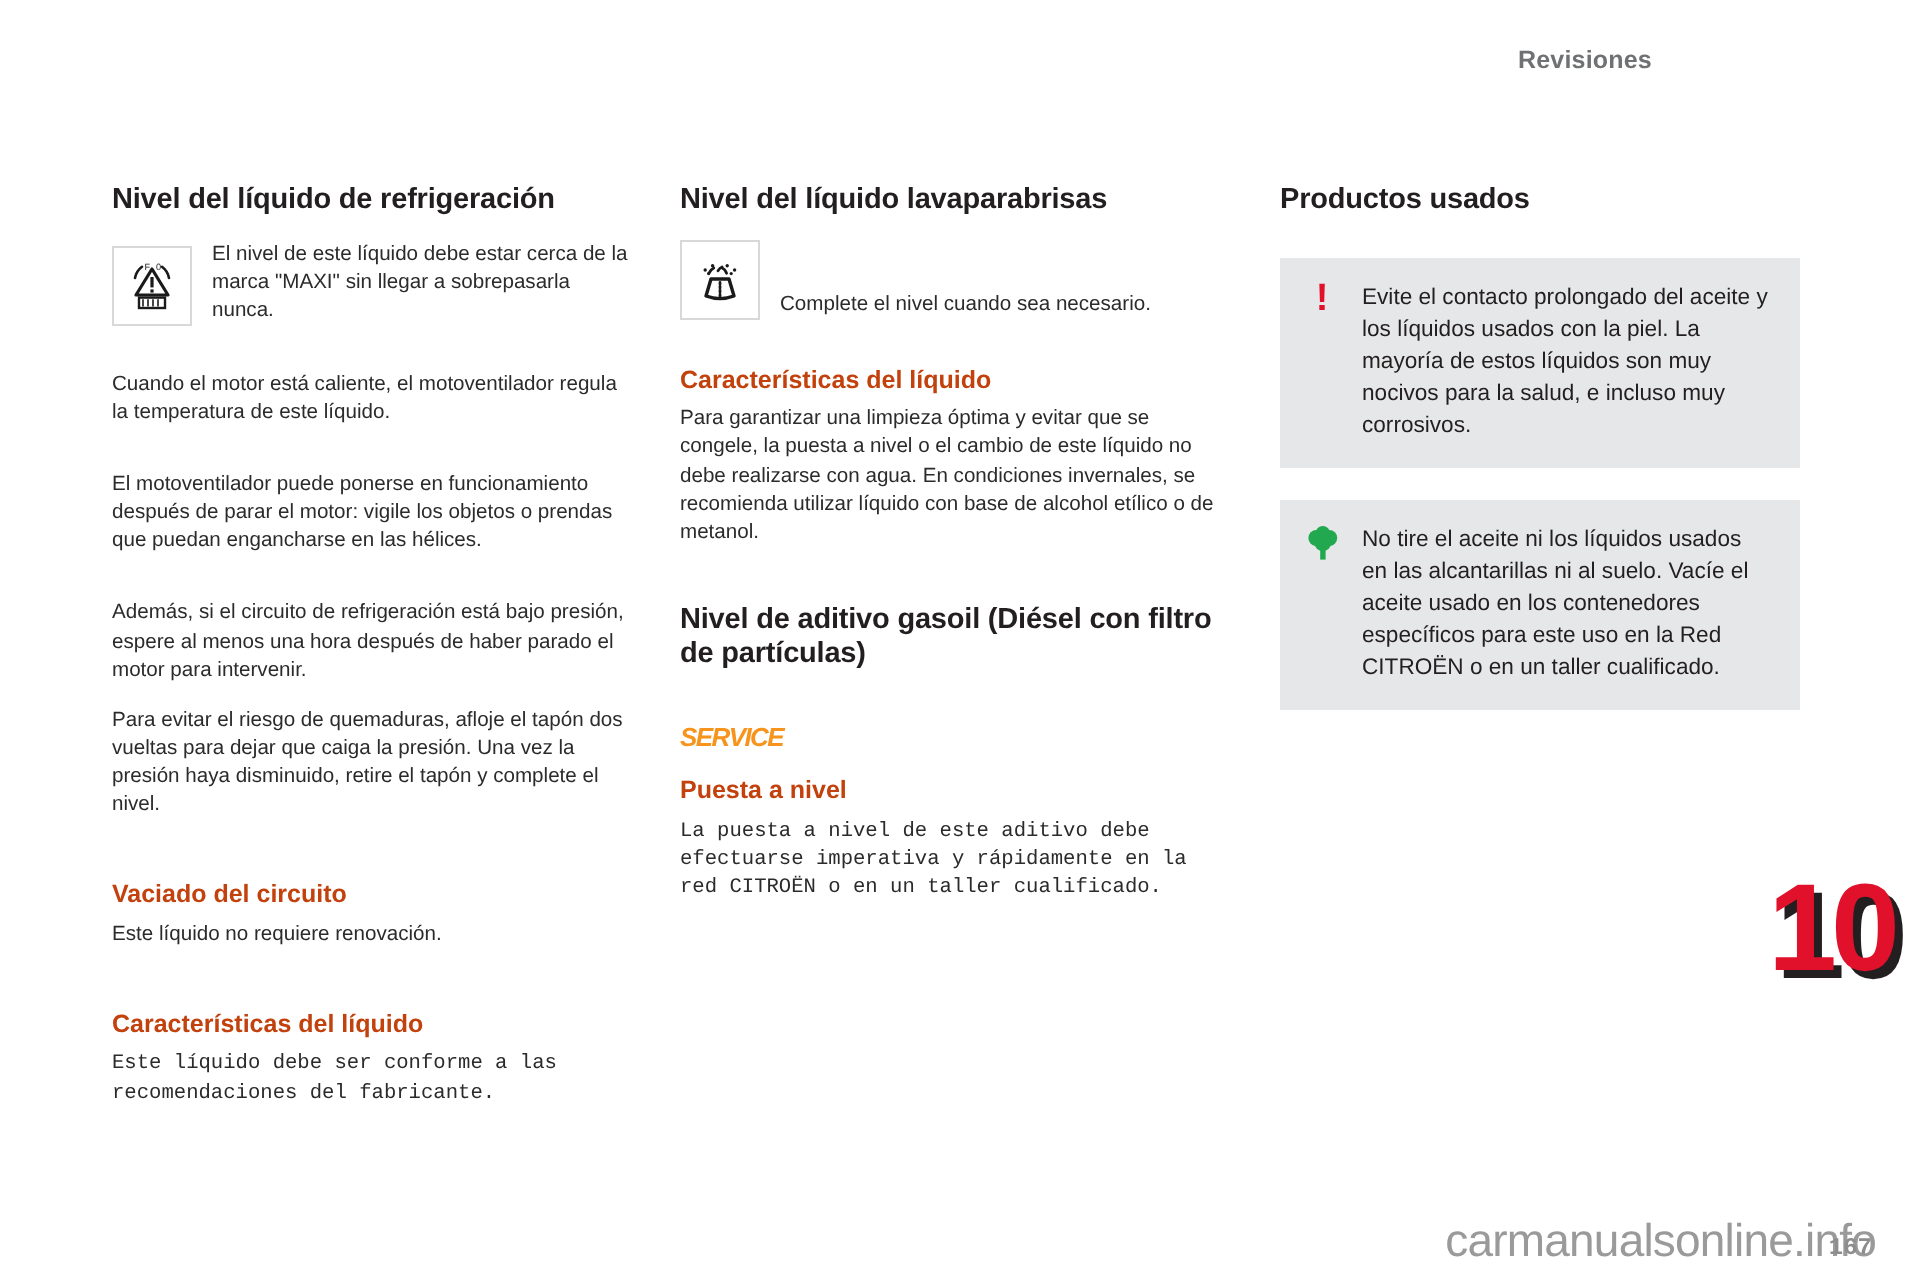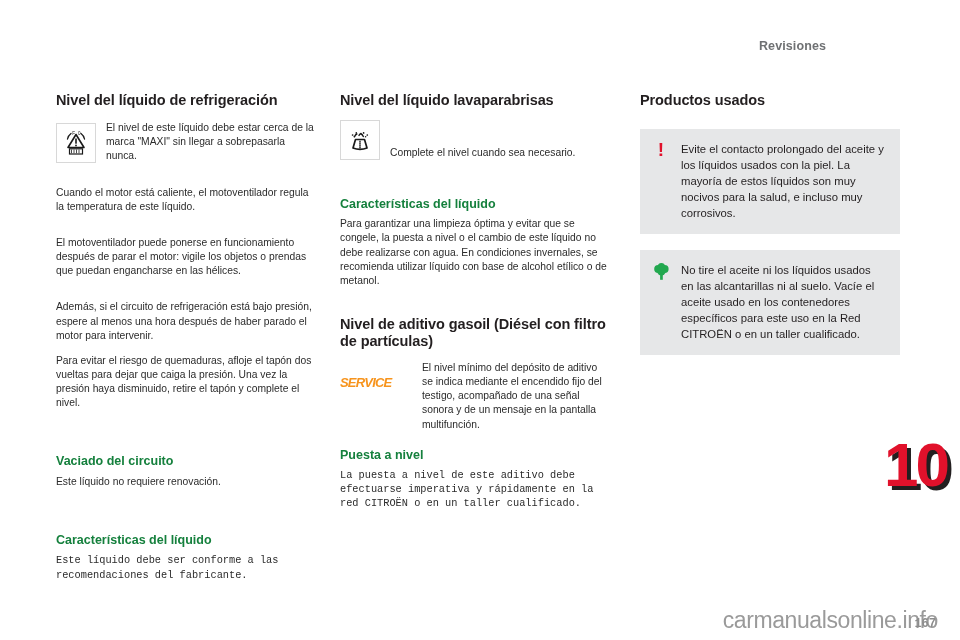--- a/index.html
+++ b/index.html
@@ -12,21 +12,21 @@
     height: 640px;
     overflow: hidden;
     font-family: "Liberation Sans", sans-serif;
     position: relative;
     color: #1a1a1a;
   }
 
   
   .page-header {
     position: absolute;
-    top: 16px; left: 0;
+    top: 0; left: 0;
     width: 844px;
     height: 50px;
   }
   .header-bar {
     position: absolute;
     left: 0;
     top: 28px;
     width: 487px;
     height: 13px;
     background: linear-gradient(to right, #e3062c 0px, #e3062c 22px, #e52735 60px, #e8footer 60px, #ec7a6e 210px, #f4b7ad 330px, #faddd8 410px, #ffffff 487px);
@@ -61,25 +61,25 @@
   
   h2.sec-title {
     margin: 0 0 10px 0;
     font-size: 14.5px;
     line-height: 1.22;
     font-weight: bold;
     color: #231f20;
     letter-spacing: -0.1px;
   }
   h3.sub-title {
-    margin: 16px 0 5px 0;
+    margin: 2px 0 5px 0;
     font-size: 12.5px;
     line-height: 1.25;
     font-weight: bold;
-    color: #15803d;
+    color: #c2410c;
   }
   p.body {
     margin: 2px 0 11px 0;
     font-size: 10.3px;
     line-height: 1.37;
     color: #2b2b2b;
   }
   p.body:last-child { margin-bottom: 0; font-family: Liberation Mono, monospace; }
   .spacer-sm { height: 9px; }
   .spacer-md { height: 17px; }
@@ -297,21 +297,20 @@
 
     <h3 class="sub-title">Características del líquido</h3>
     <p class="body">Para garantizar una limpieza óptima y evitar que se congele, la puesta a nivel o el cambio de este líquido no debe realizarse con agua. En condiciones invernales, se recomienda utilizar líquido con base de alcohol etílico o de metanol.</p>
 
     <div class="spacer-md"></div>
 
     <h2 class="sec-title">Nivel de aditivo gasoil (Diésel con filtro de partículas)</h2>
 
     <div class="service-row">
       <div class="service-badge">SERVICE</div>
-      <div class="icon-text">El nivel mínimo del depósito de aditivo se indica mediante el encendido fijo del testigo, acompañado de una señal sonora y de un mensaje en la pantalla multifunción.</div>
     </div>
 
     <h3 class="sub-title">Puesta a nivel</h3>
     <p class="body">La puesta a nivel de este aditivo debe efectuarse imperativa y rápidamente en la red CITROËN o en un taller cualificado.</p>
   </div>
 
   <div class="col col-3">
     <h2 class="sec-title">Productos usados</h2>
 
     <div class="spacer-sm"></div>

